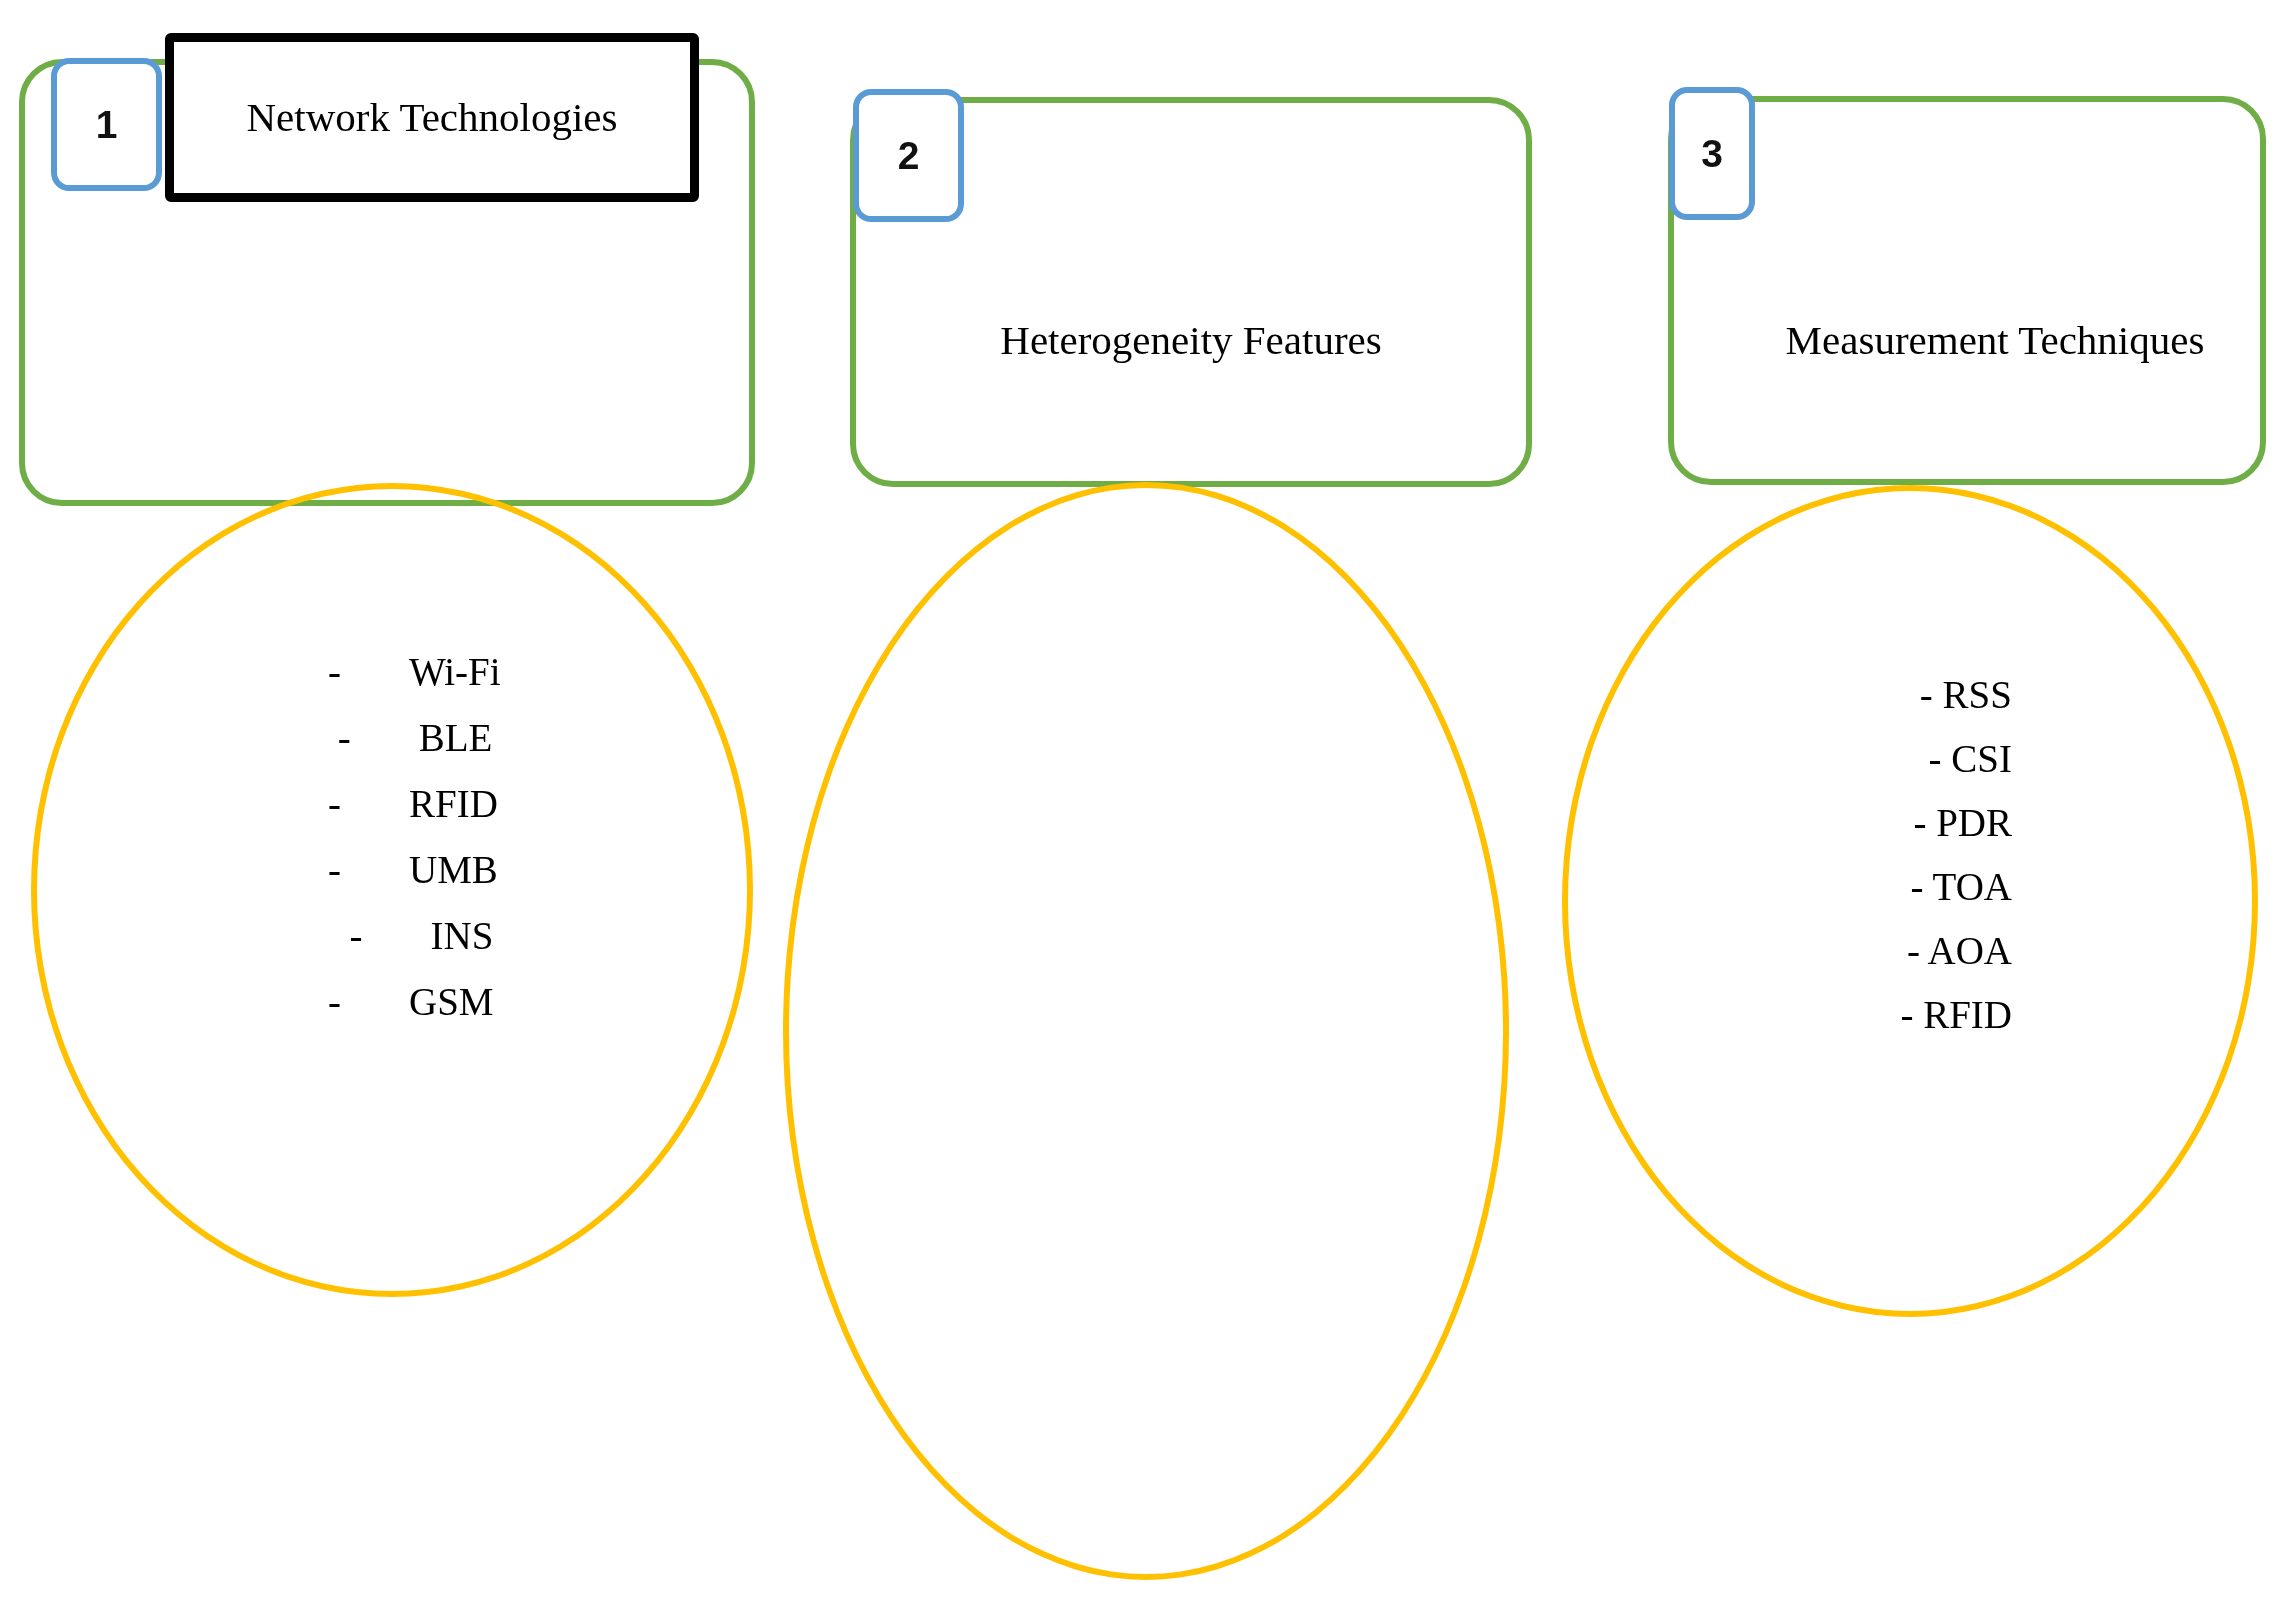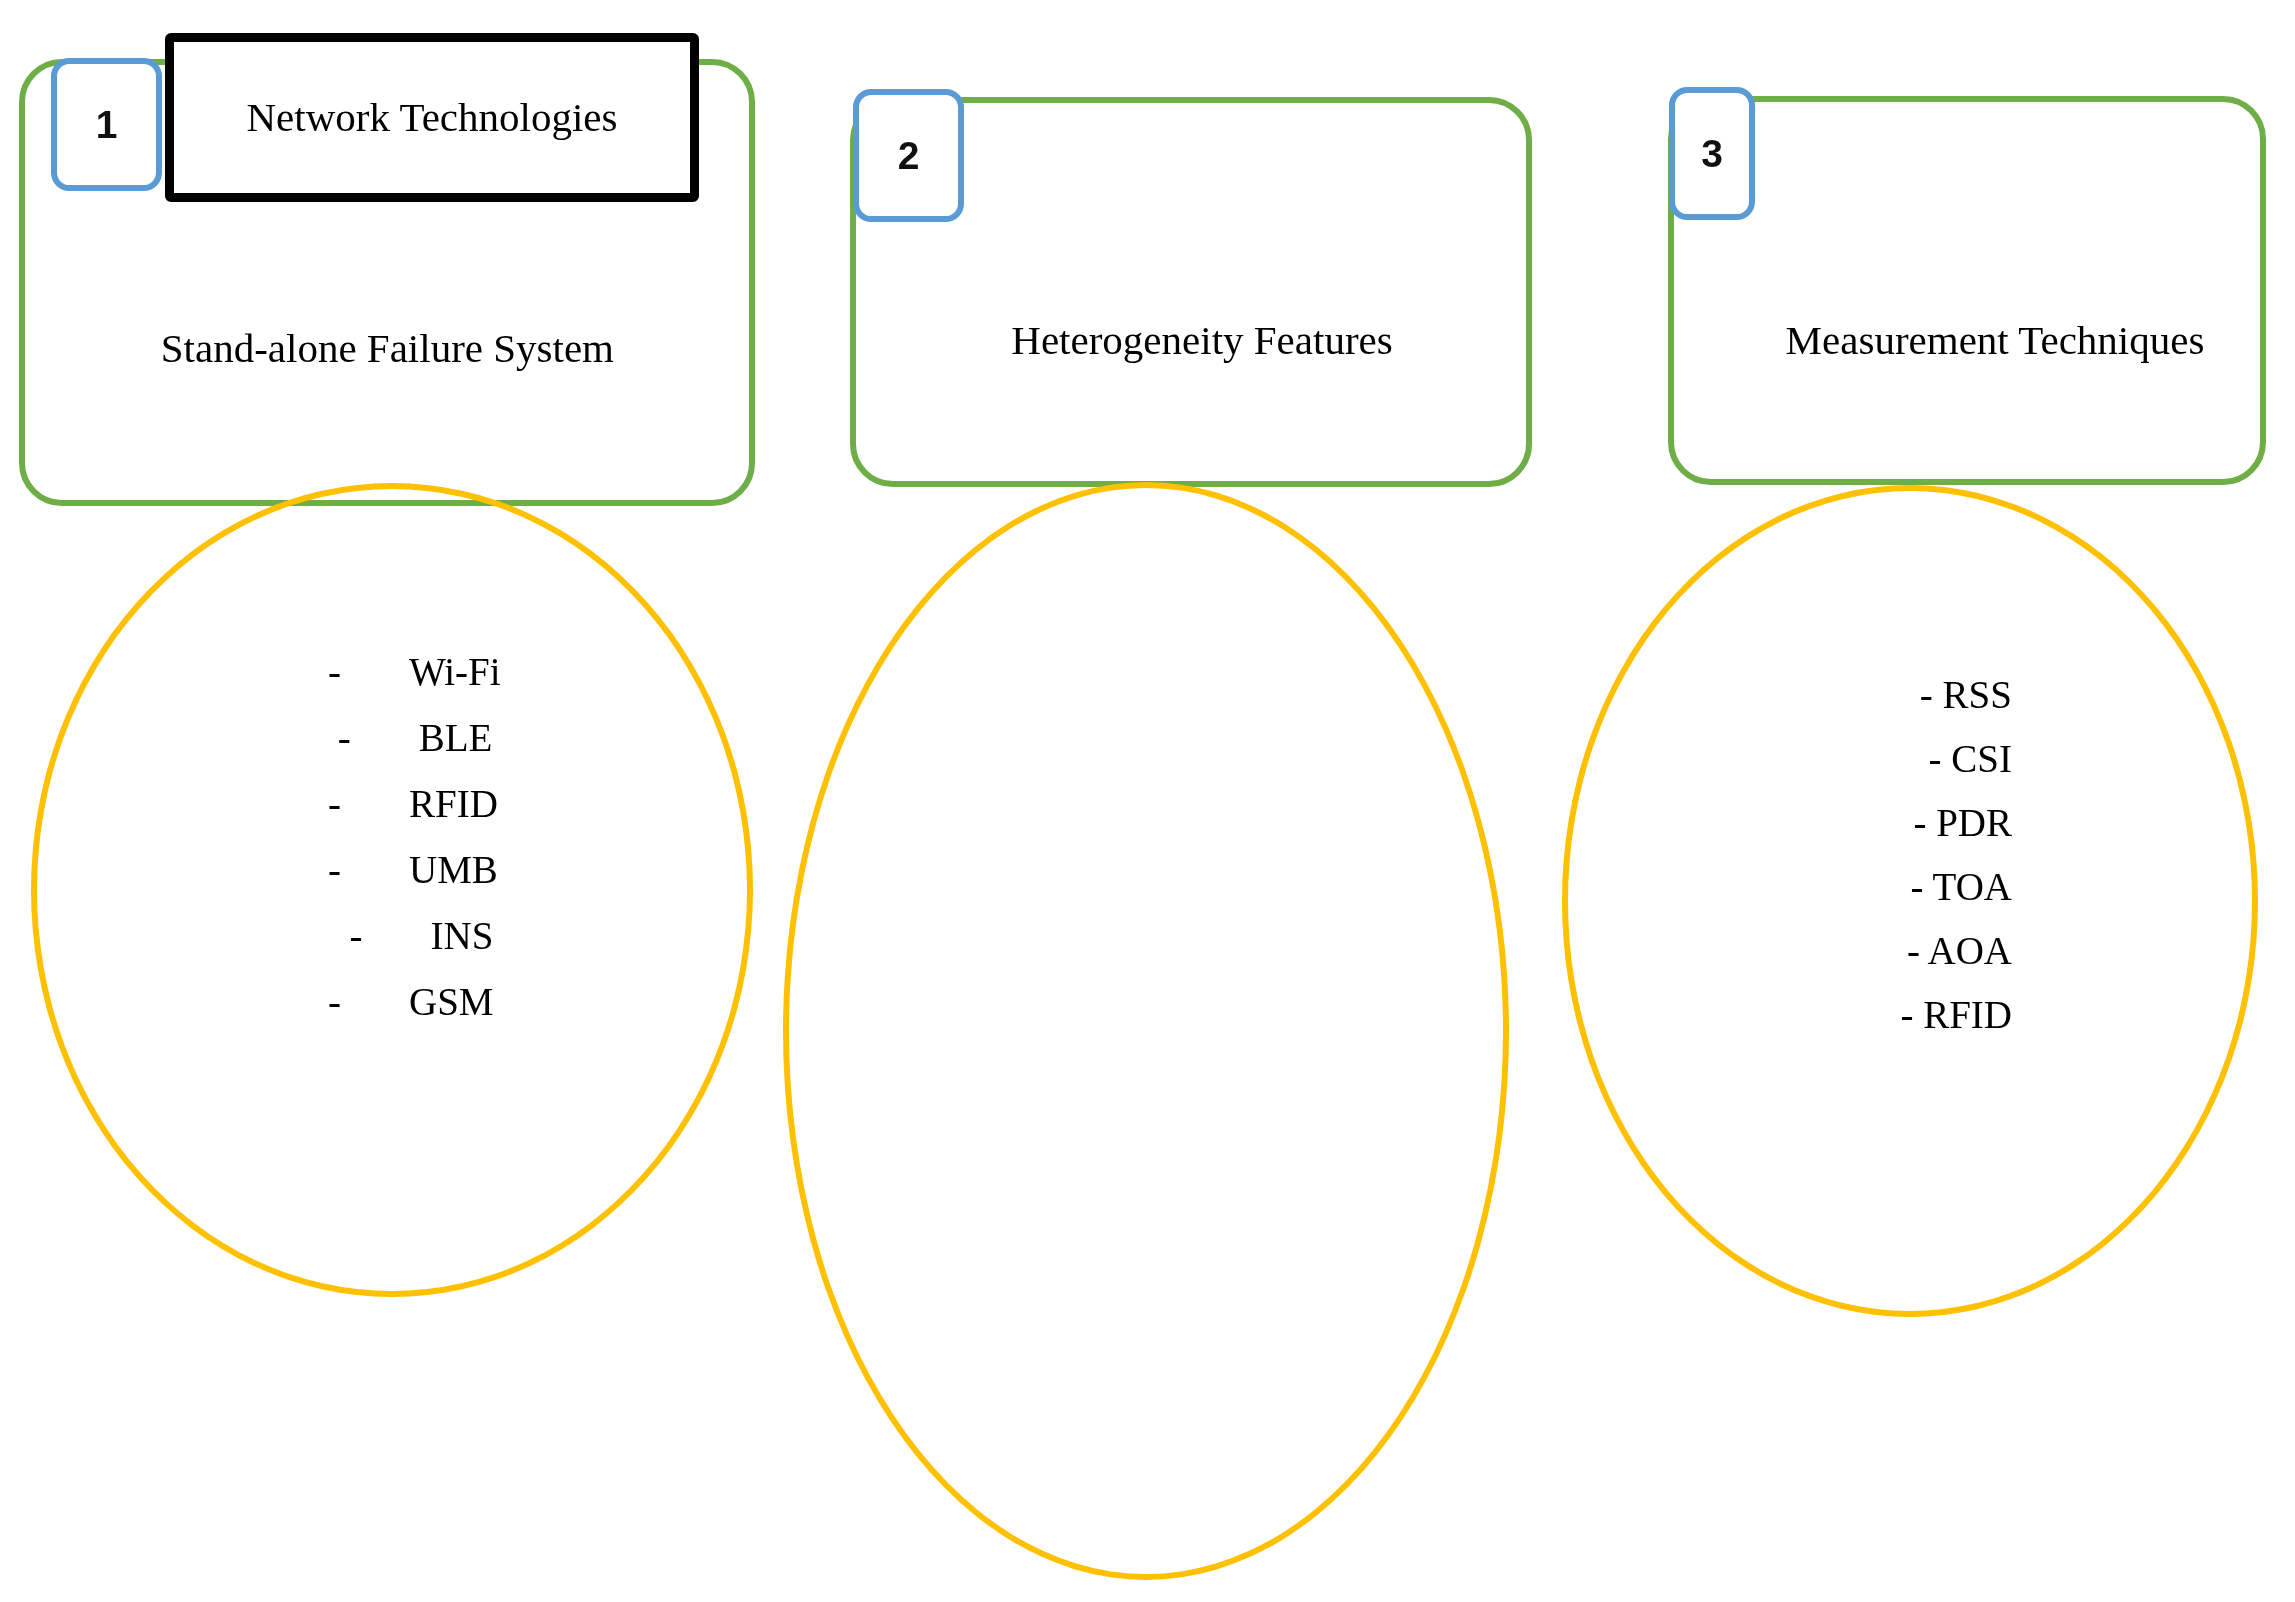--- a/index.html
+++ b/index.html
@@ -128,21 +128,20 @@
   <div class="green-box" style="left:19.4px; top:59px; width:736px; height:447px;"></div>
 
   <div class="blue-tab" style="left:51px; top:58px; width:111px; height:133px;">
     <span class="tab-num">1</span>
   </div>
 
   <div class="black-box" style="left:165px; top:33px; width:534px; height:169px;">
     <span class="bb-label">Network Technologies</span>
   </div>
 
-  <div class="group-title" style="left:19.4px; top:328px; width:736px;">Stand-alone Failure System</div>
 
   <div class="ellipse" style="left:31px; top:483px; width:722px; height:814px;"></div>
 
   <div class="item-list list-c1" style="left:328px; top:652px;">
     <span class="li i0">
       <span class="dash">-</span>
       <span class="txt">Wi-Fi</span>
     </span>
     <span class="li i1">
       <span class="dash">-</span>
@@ -165,21 +164,21 @@
       <span class="txt">GSM</span>
     </span>
   </div>
 
   <div class="green-box" style="left:850px; top:97px; width:682px; height:390px;"></div>
 
   <div class="blue-tab" style="left:853px; top:89px; width:111px; height:133px;">
     <span class="tab-num">2</span>
   </div>
 
-  <div class="group-title" style="left:850px; top:320px; width:682px;padding-left:11px;">Heterogeneity Features</div>
+  <div class="group-title" style="left:850px; top:320px; width:682px;">Heterogeneity Features</div>
 
   <div class="ellipse" style="left:783px; top:482px; width:726px; height:1098px;"></div>
 
 
   <div class="green-box" style="left:1668px; top:96px; width:598px; height:389px;"></div>
 
   <div class="blue-tab" style="left:1669px; top:87px; width:86px; height:133px;">
     <span class="tab-num">3</span>
   </div>
 

